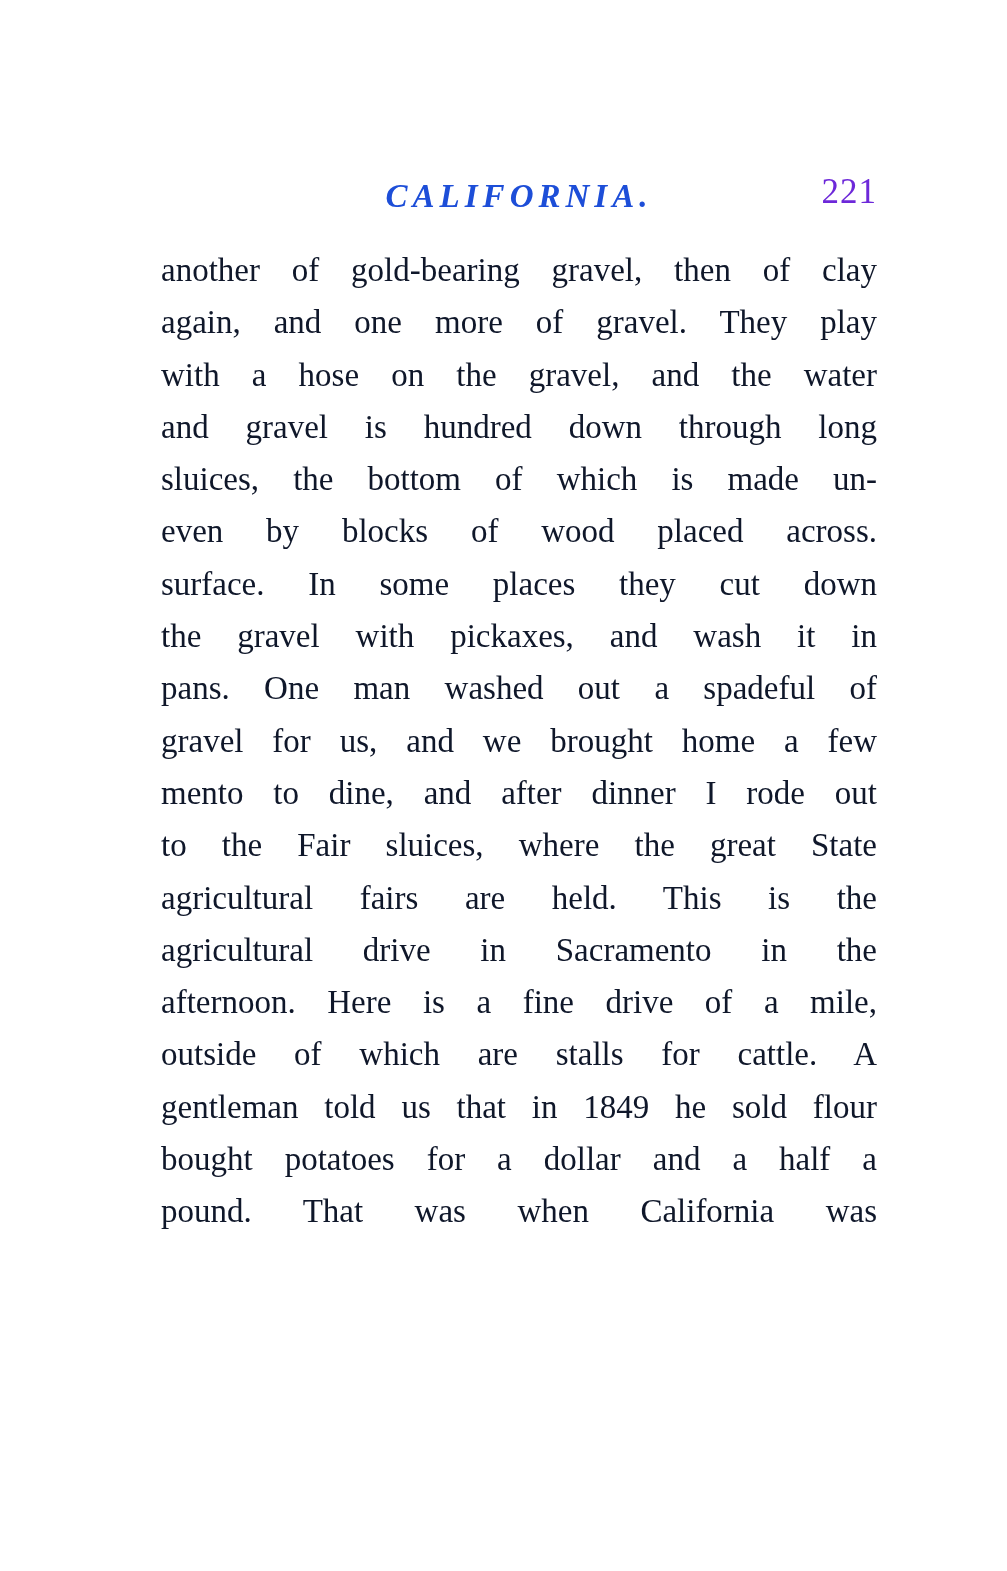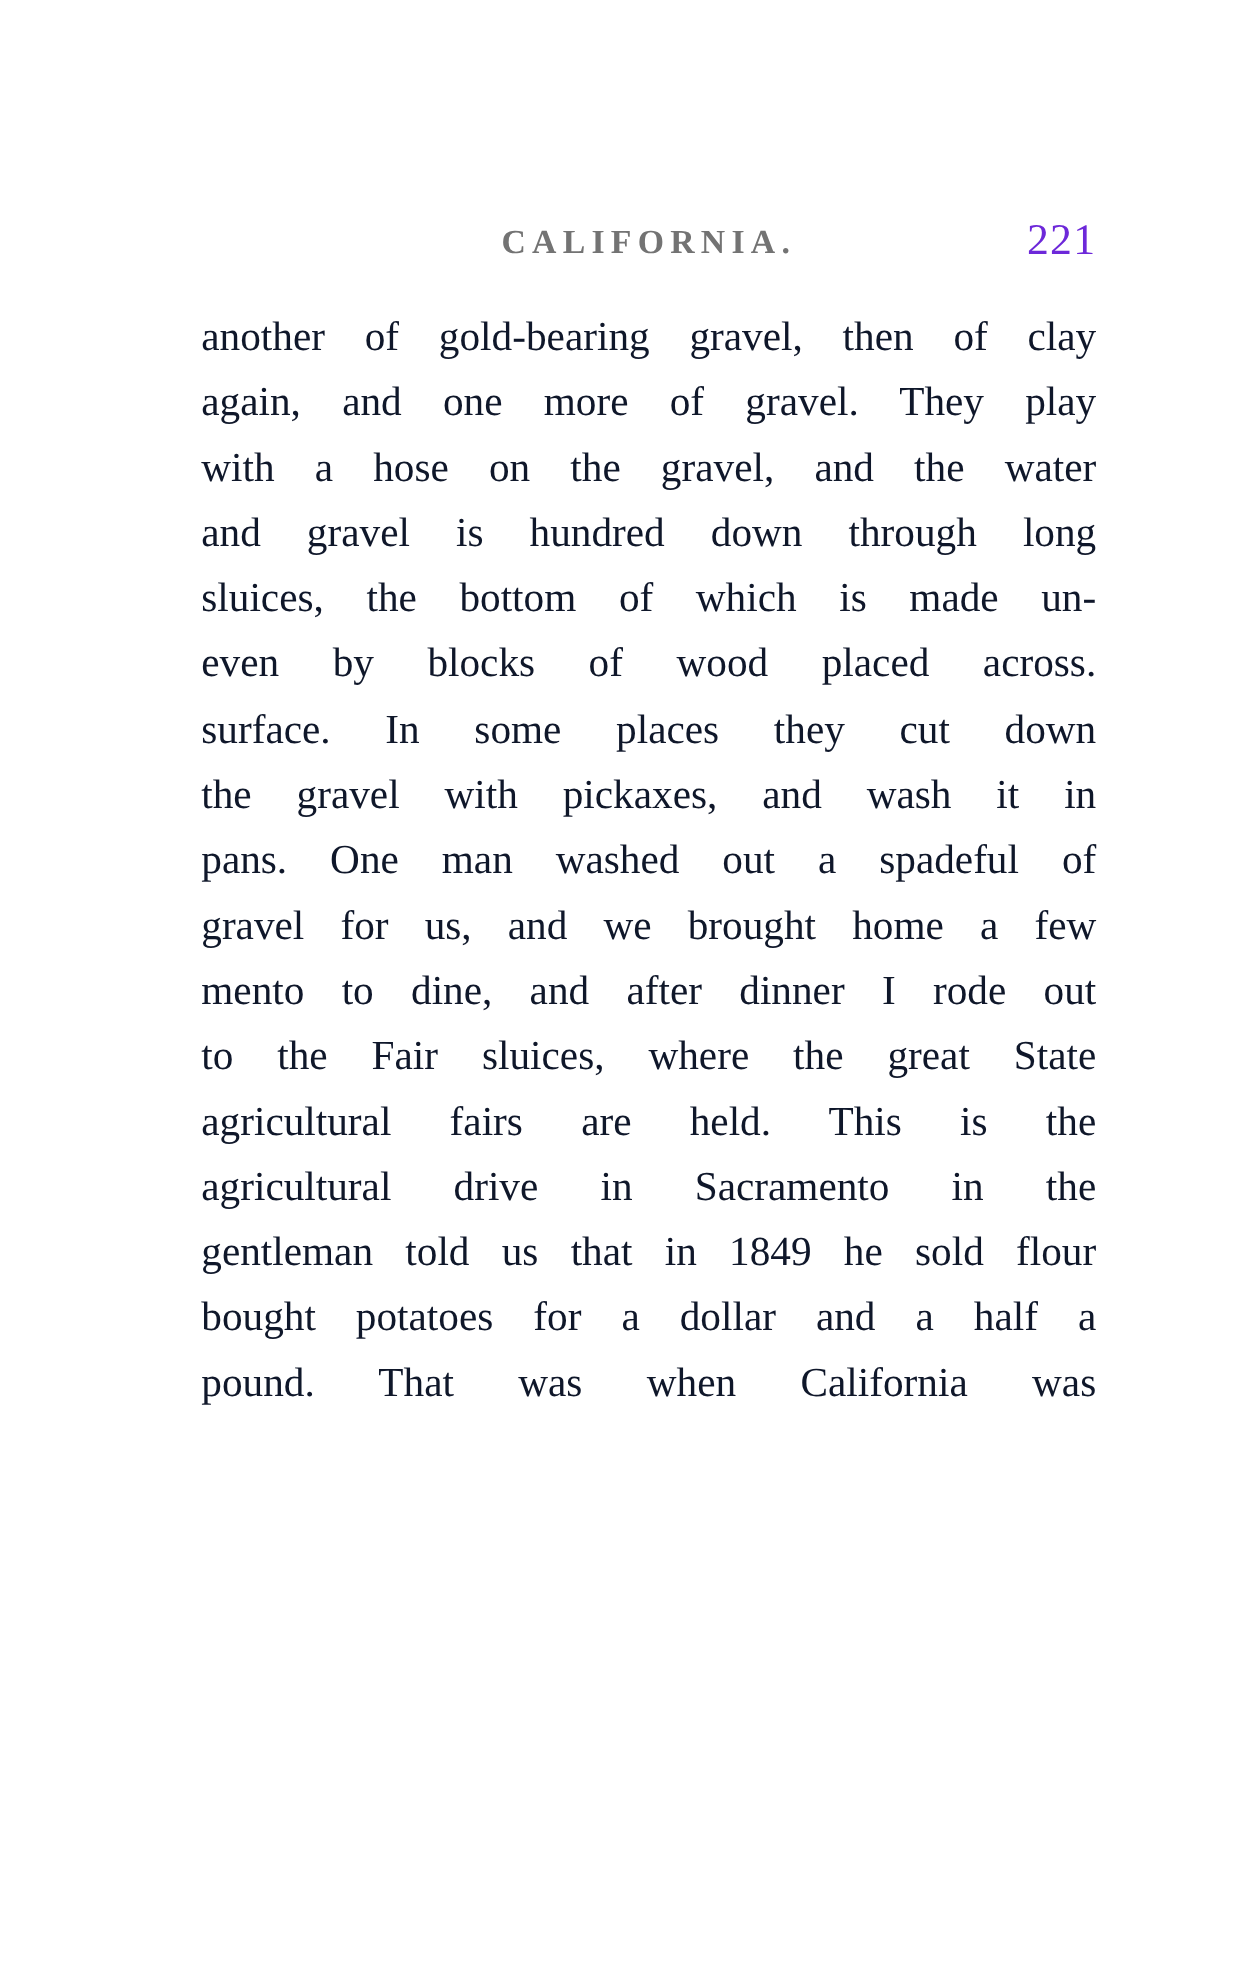--- a/index.html
+++ b/index.html
@@ -25,24 +25,25 @@
     left: 161px;
     width: 716px;
     height: 44px;
   }
   .running-title {
     position: absolute;
     left: 0;
     right: 0;
     top: 6px;
     text-align: center;
+    font-style: italic;
     font-weight: bold;
-    font-size: 27px;
+    font-size: 33px;
     letter-spacing: 5px;
-    color: #737373;
+    color: #1d4ed8;
   }
   .page-number {
     position: absolute;
     right: 0;
     top: 0;
     font-size: 35px;
     letter-spacing: 1px;
     color: #6d28d9;
   }
   .text-block {
@@ -78,18 +79,20 @@
     <div class="text-line">sluices, the bottom of which is made un-</div>
     <div class="text-line">even by blocks of wood placed across.</div>
     <div class="text-line">surface. In some places they cut down</div>
     <div class="text-line">the gravel with pickaxes, and wash it in</div>
     <div class="text-line">pans. One man washed out a spadeful of</div>
     <div class="text-line">gravel for us, and we brought home a few</div>
     <div class="text-line">mento to dine, and after dinner I rode out</div>
     <div class="text-line">to the Fair sluices, where the great State</div>
     <div class="text-line">agricultural fairs are held. This is the</div>
     <div class="text-line">agricultural drive in Sacramento in the</div>
+    <div class="text-line">afternoon. Here is a fine drive of a mile,</div>
+    <div class="text-line">outside of which are stalls for cattle. A</div>
     <div class="text-line">gentleman told us that in 1849 he sold flour</div>
     <div class="text-line">bought potatoes for a dollar and a half a</div>
     <div class="text-line">pound. That was when California was</div>
   </div>
 
 </div>
 
 </body></html>

